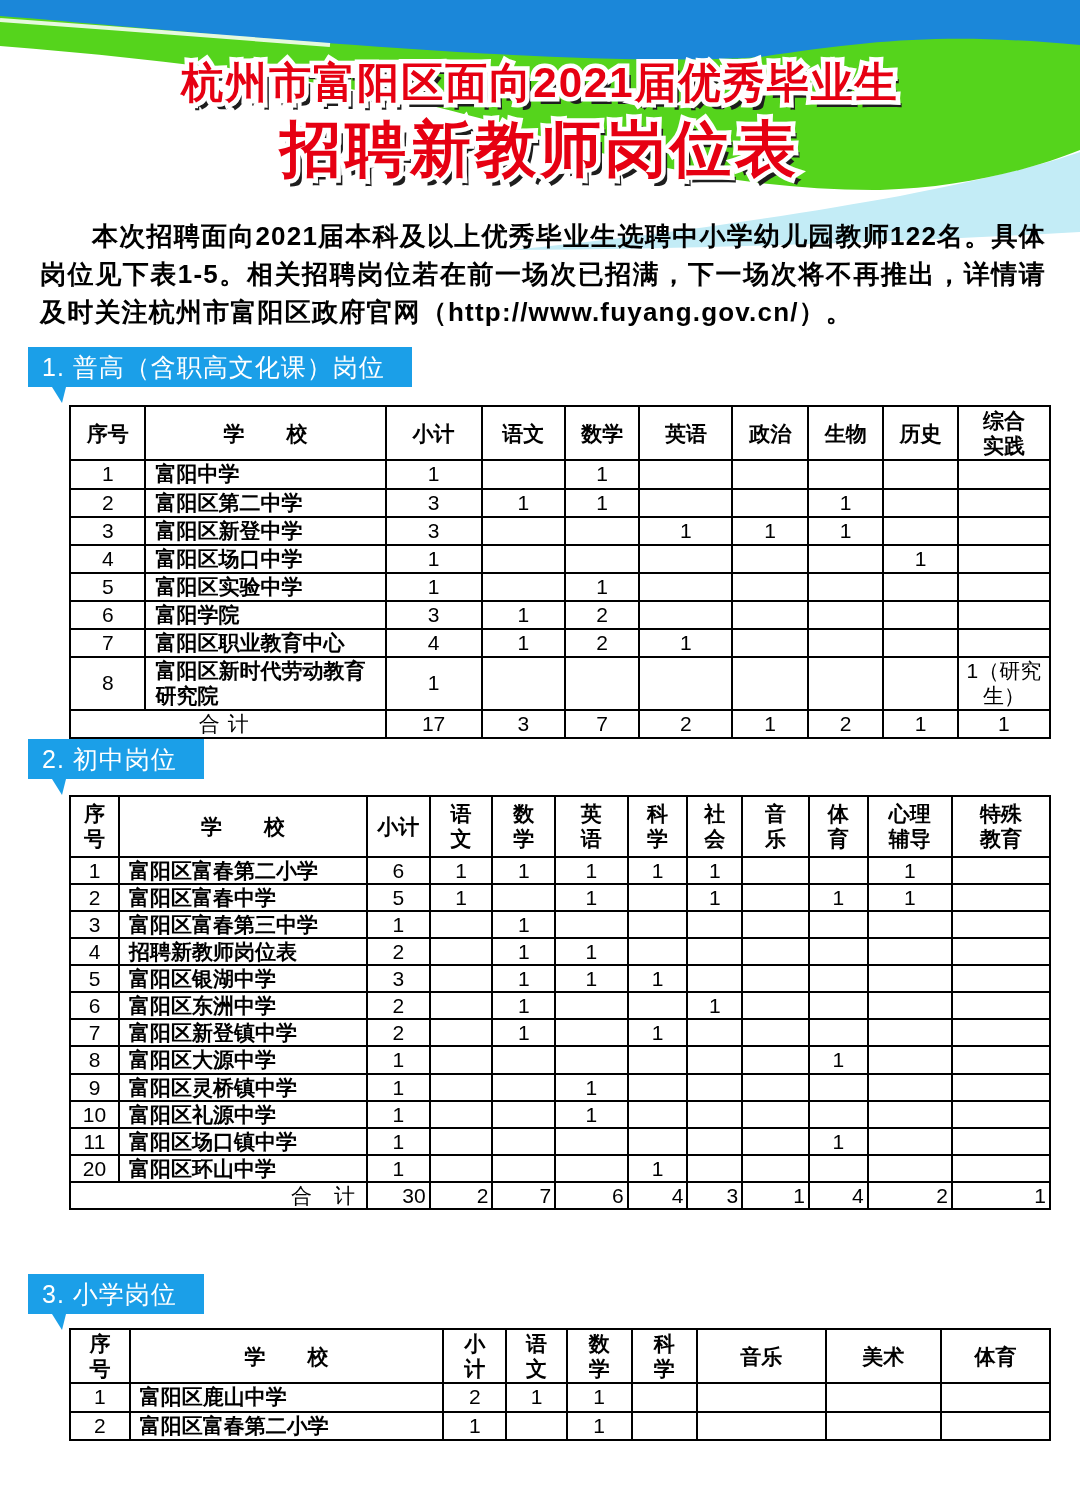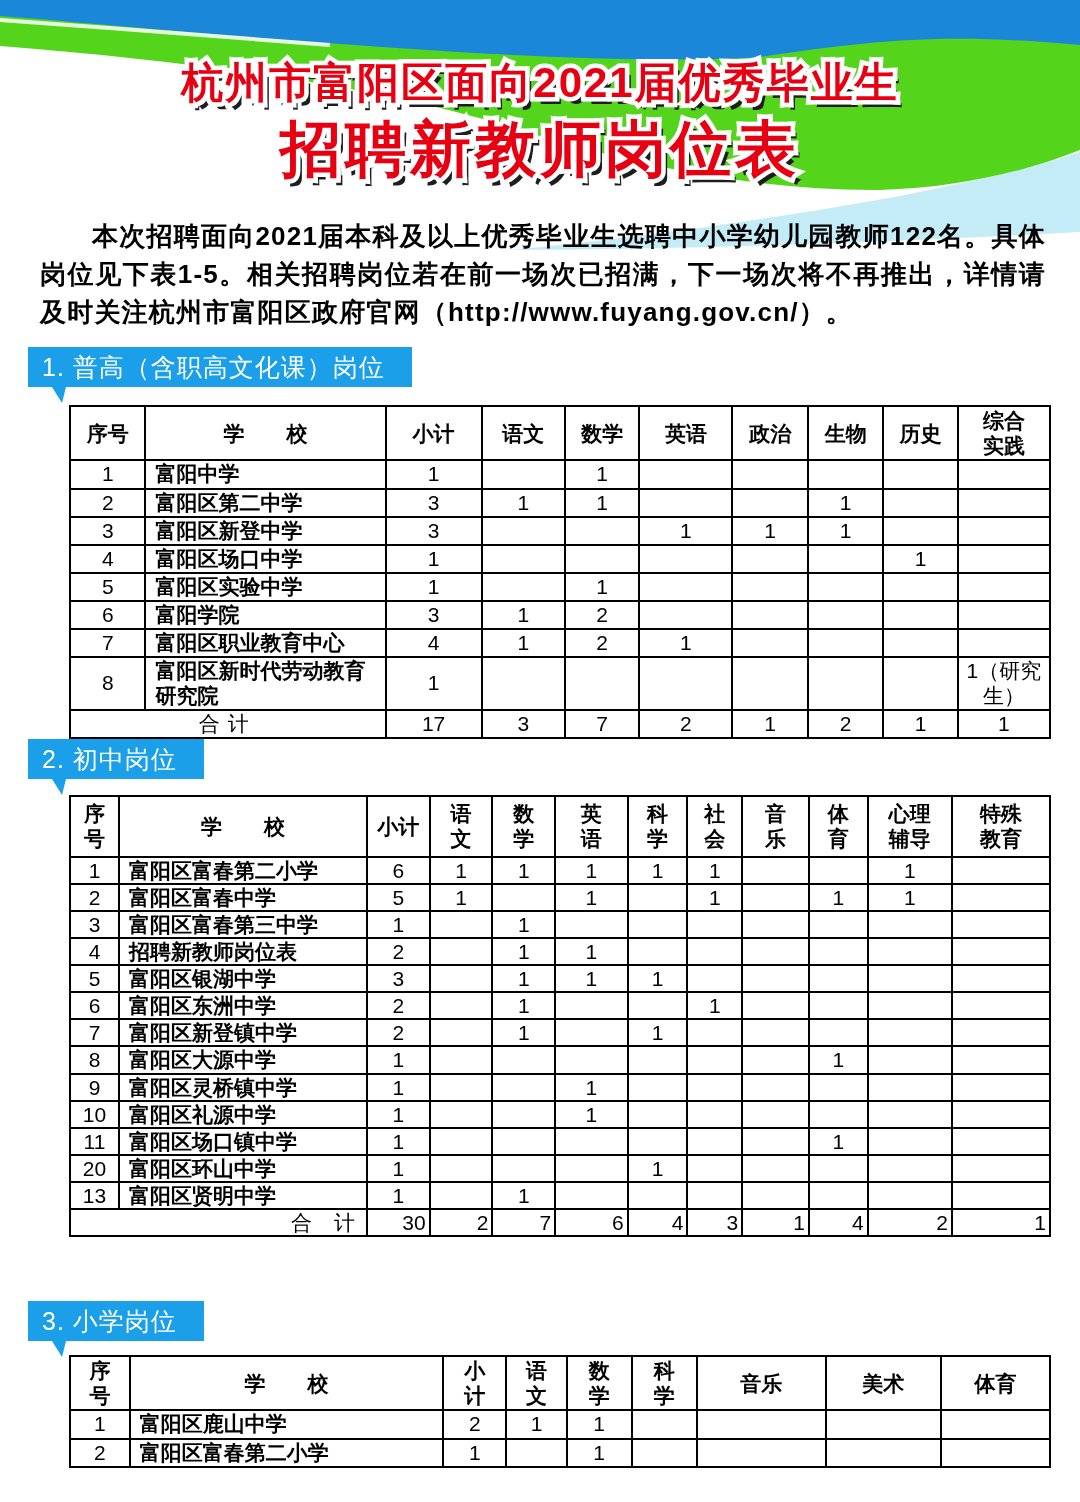--- a/index.html
+++ b/index.html
@@ -487,34 +487,20 @@
             <td></td>
             <td></td>
             <td></td>
             <td>1</td>
             <td></td>
             <td></td>
             <td></td>
             <td></td>
             <td></td>
           </tr>
-          <tr>
-            <td>13</td>
-            <td class="school">富阳区贤明中学</td>
-            <td>1</td>
-            <td></td>
-            <td>1</td>
-            <td></td>
-            <td></td>
-            <td></td>
-            <td></td>
-            <td></td>
-            <td></td>
-            <td></td>
-          </tr>
           <tr class="total-row">
             <td colspan="2" class="total-label">合 计</td>
             <td>30</td>
             <td>2</td>
             <td>7</td>
             <td>6</td>
             <td>4</td>
             <td>3</td>
             <td>1</td>
             <td>4</td>

